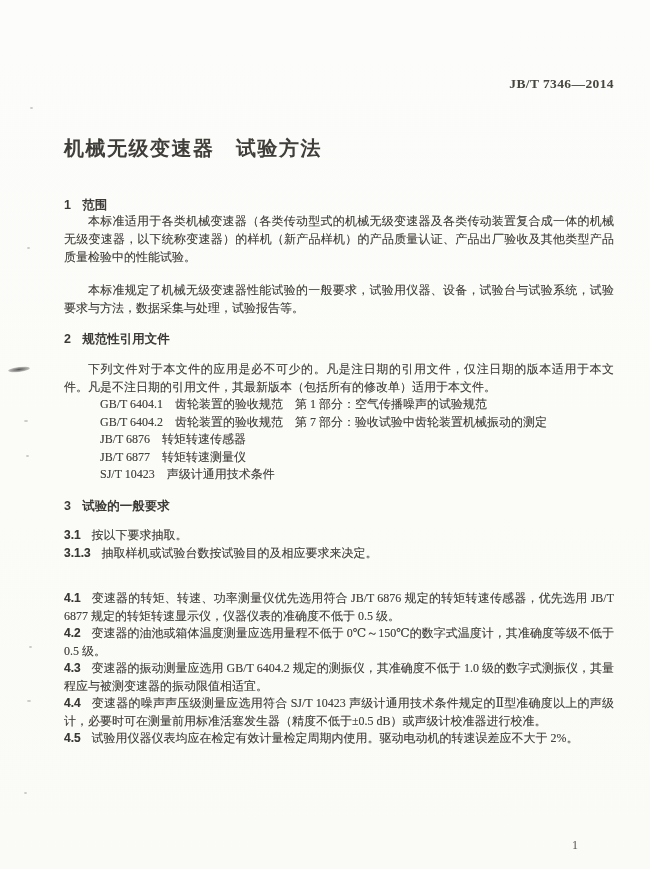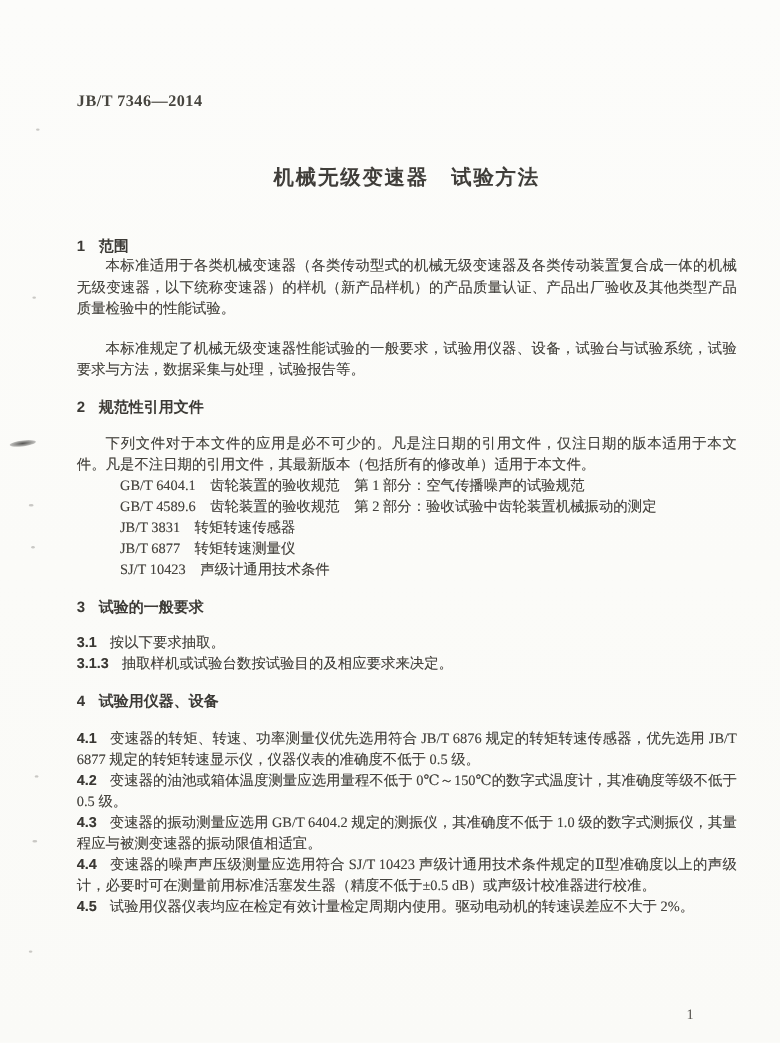--- a/index.html
+++ b/index.html
@@ -15,33 +15,33 @@
     background: linear-gradient(180deg, #fcfcfa 0%, #fbfbf8 55%, #fafaf7 100%);
     color: #3d3c3a;
   }
   .content {
     position: absolute;
     left: 64px; top: 0;
     width: 550px;
   }
   .std-no {
     margin: 0; padding-top: 75px;
-    text-align: left;
+    text-align: right;
     font-family: "Liberation Serif", serif;
     font-weight: bold;
     font-size: 13.5px; line-height: 17px;
     color: #47453f;
     letter-spacing: 0.4px;
   }
   .doc-title {
     margin: 44px 0 0;
-    text-align: center;
+    text-align: left;
     font-family: "Liberation Sans", "DejaVu Sans", sans-serif;
     font-weight: bold;
-    font-size: 17px; line-height: 24px;
+    font-size: 20px; line-height: 24px;
     color: #403e3a;
     letter-spacing: 1.5px;
   }
   .sec-heading {
     margin: 0;
     font-family: "Liberation Sans", "DejaVu Sans", sans-serif;
     font-weight: bold;
     font-size: 12.5px; line-height: 14px;
     color: #3c3a36;
   }
@@ -54,21 +54,21 @@
     font-size: 12px;
     color: #45433e;
     text-align: justify;
     text-shadow: 0 0 0.4px rgba(70, 68, 62, 0.45);
   }
   .para { line-height: 18.2px; text-indent: 2em; }
   .lead { margin-top: 14px; }
   .ref  { line-height: 17.4px; margin-left: 3em; }
   .clause { line-height: 17.5px; }
   .clause-first { margin-top: 14px; }
-  .clause-first4 { margin-top: 16px; }
+  .clause-first4 { margin-top: 28px; }
   .cnum {
     font-family: "Liberation Sans", "DejaVu Sans", sans-serif;
     font-weight: bold;
     font-style: normal;
     color: #3a3834;
     margin-right: 0.9em;
   }
   .page-no {
     position: absolute;
     top: 838px; right: 72px;
@@ -116,34 +116,31 @@
       <span class="sec-num">1</span><span>范围</span>
     </h2>
     <p class="para">本标准适用于各类机械变速器（各类传动型式的机械无级变速器及各类传动装置复合成一体的机械无级变速器，以下统称变速器）的样机（新产品样机）的产品质量认证、产品出厂验收及其他类型产品质量检验中的性能试验。</p>
     <p class="para lead">本标准规定了机械无级变速器性能试验的一般要求，试验用仪器、设备，试验台与试验系统，试验要求与方法，数据采集与处理，试验报告等。</p>
 
     <h2 class="sec-heading mt-sec">
       <span class="sec-num">2</span><span>规范性引用文件</span>
     </h2>
     <p class="para lead">下列文件对于本文件的应用是必不可少的。凡是注日期的引用文件，仅注日期的版本适用于本文件。凡是不注日期的引用文件，其最新版本（包括所有的修改单）适用于本文件。</p>
     <p class="ref">GB/T 6404.1　齿轮装置的验收规范　第 1 部分：空气传播噪声的试验规范</p>
-    <p class="ref">GB/T 4589.6　齿轮装置的验收规范　第 2 部分：验收试验中齿轮装置机械振动的测定</p>
-    <p class="ref">JB/T 3831　转矩转速传感器</p>
+    <p class="ref">GB/T 6404.2　齿轮装置的验收规范　第 7 部分：验收试验中齿轮装置机械振动的测定</p>
+    <p class="ref">JB/T 6876　转矩转速传感器</p>
     <p class="ref">JB/T 6877　转矩转速测量仪</p>
     <p class="ref">SJ/T 10423　声级计通用技术条件</p>
 
     <h2 class="sec-heading mt-sec3">
       <span class="sec-num">3</span><span>试验的一般要求</span>
     </h2>
     <p class="clause clause-first"><b class="cnum">3.1</b><span>按以下要求抽取。</span></p>
     <p class="clause"><b class="cnum">3.1.3</b><span>抽取样机或试验台数按试验目的及相应要求来决定。</span></p>
 
-    <h2 class="sec-heading mt-sec">
-      <span class="sec-num">4</span><span>试验用仪器、设备</span>
-    </h2>
     <p class="clause clause-first4"><b class="cnum">4.1</b><span>变速器的转矩、转速、功率测量仪优先选用符合 JB/T 6876 规定的转矩转速传感器，优先选用 JB/T 6877 规定的转矩转速显示仪，仪器仪表的准确度不低于 0.5 级。</span></p>
     <p class="clause"><b class="cnum">4.2</b><span>变速器的油池或箱体温度测量应选用量程不低于 0℃～150℃的数字式温度计，其准确度等级不低于 0.5 级。</span></p>
     <p class="clause"><b class="cnum">4.3</b><span>变速器的振动测量应选用 GB/T 6404.2 规定的测振仪，其准确度不低于 1.0 级的数字式测振仪，其量程应与被测变速器的振动限值相适宜。</span></p>
     <p class="clause"><b class="cnum">4.4</b><span>变速器的噪声声压级测量应选用符合 SJ/T 10423 声级计通用技术条件规定的Ⅱ型准确度以上的声级计，必要时可在测量前用标准活塞发生器（精度不低于±0.5 dB）或声级计校准器进行校准。</span></p>
     <p class="clause"><b class="cnum">4.5</b><span>试验用仪器仪表均应在检定有效计量检定周期内使用。驱动电动机的转速误差应不大于 2%。</span></p>
 
   </div>
 
   <div class="page-no">1</div>
 

